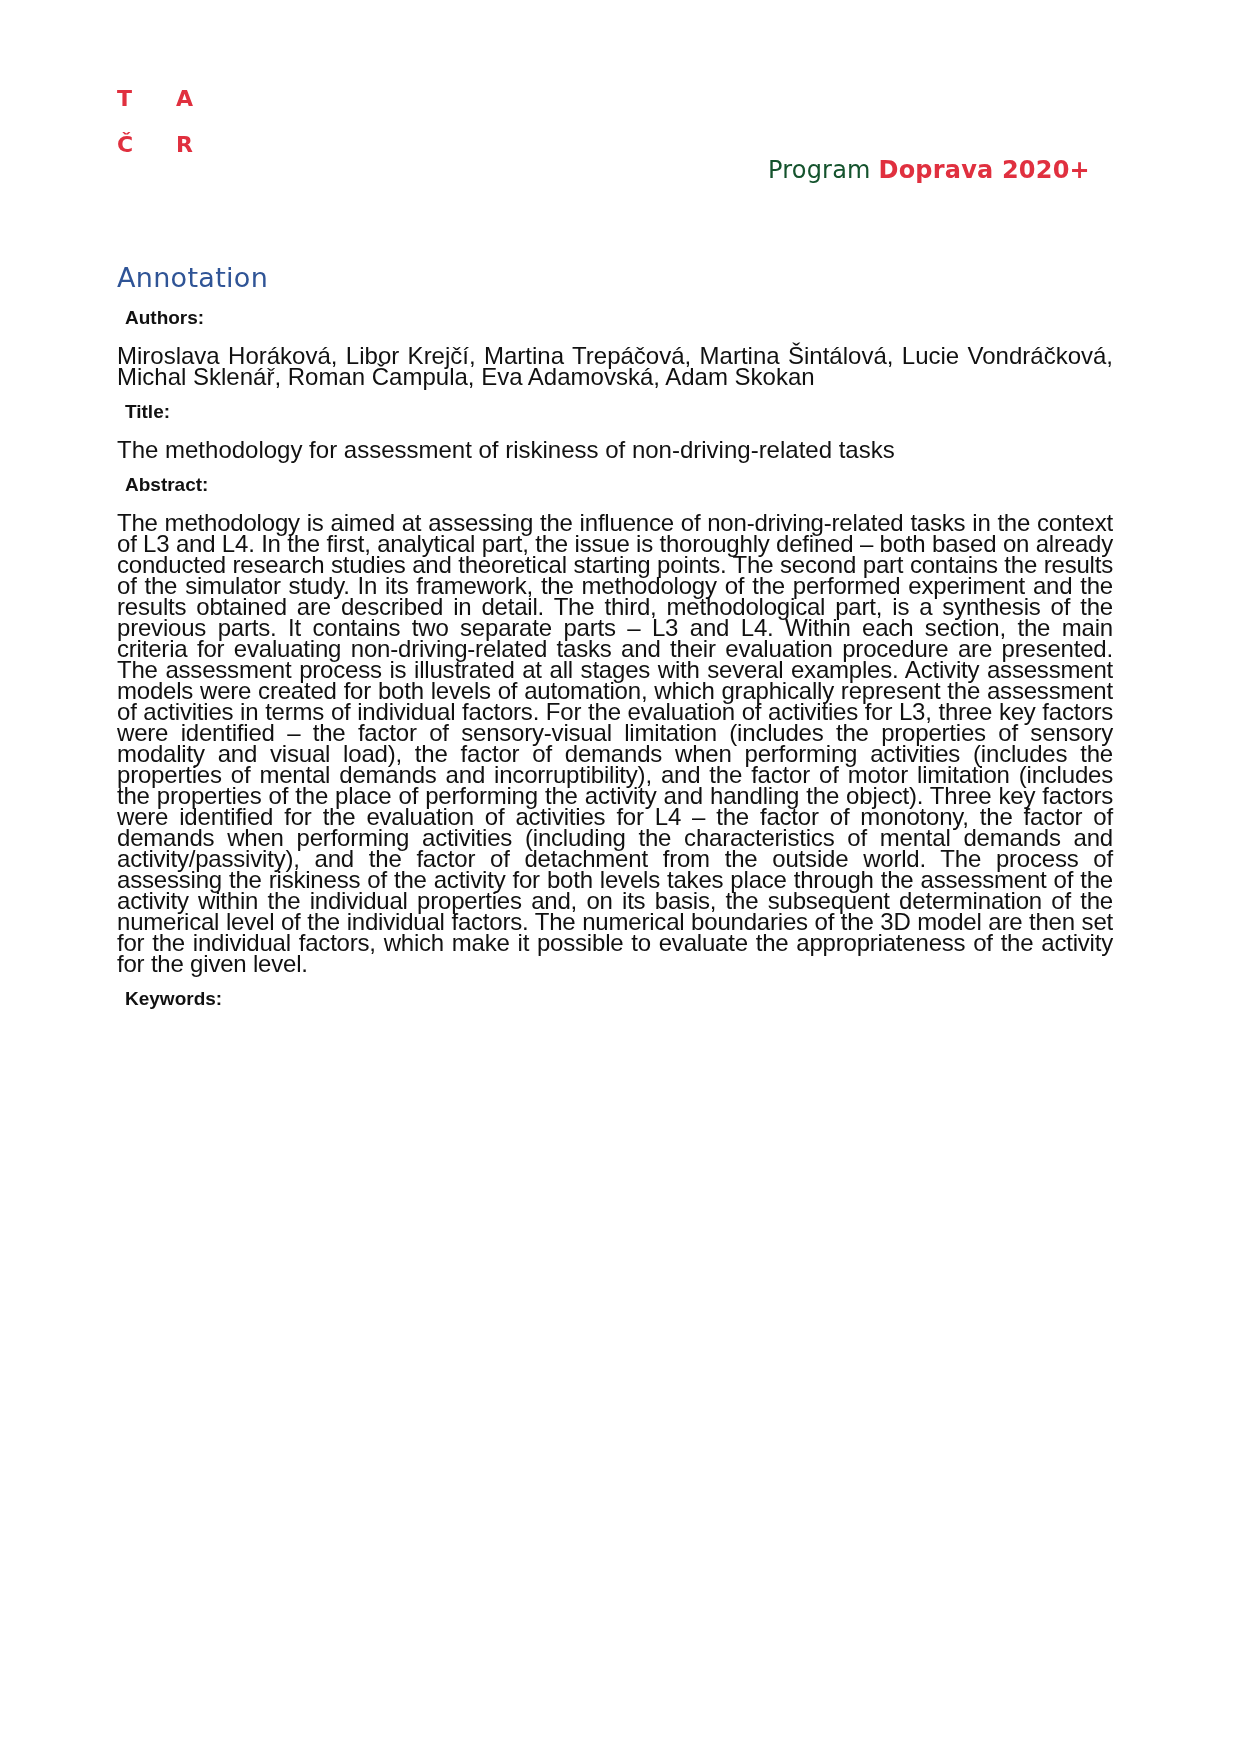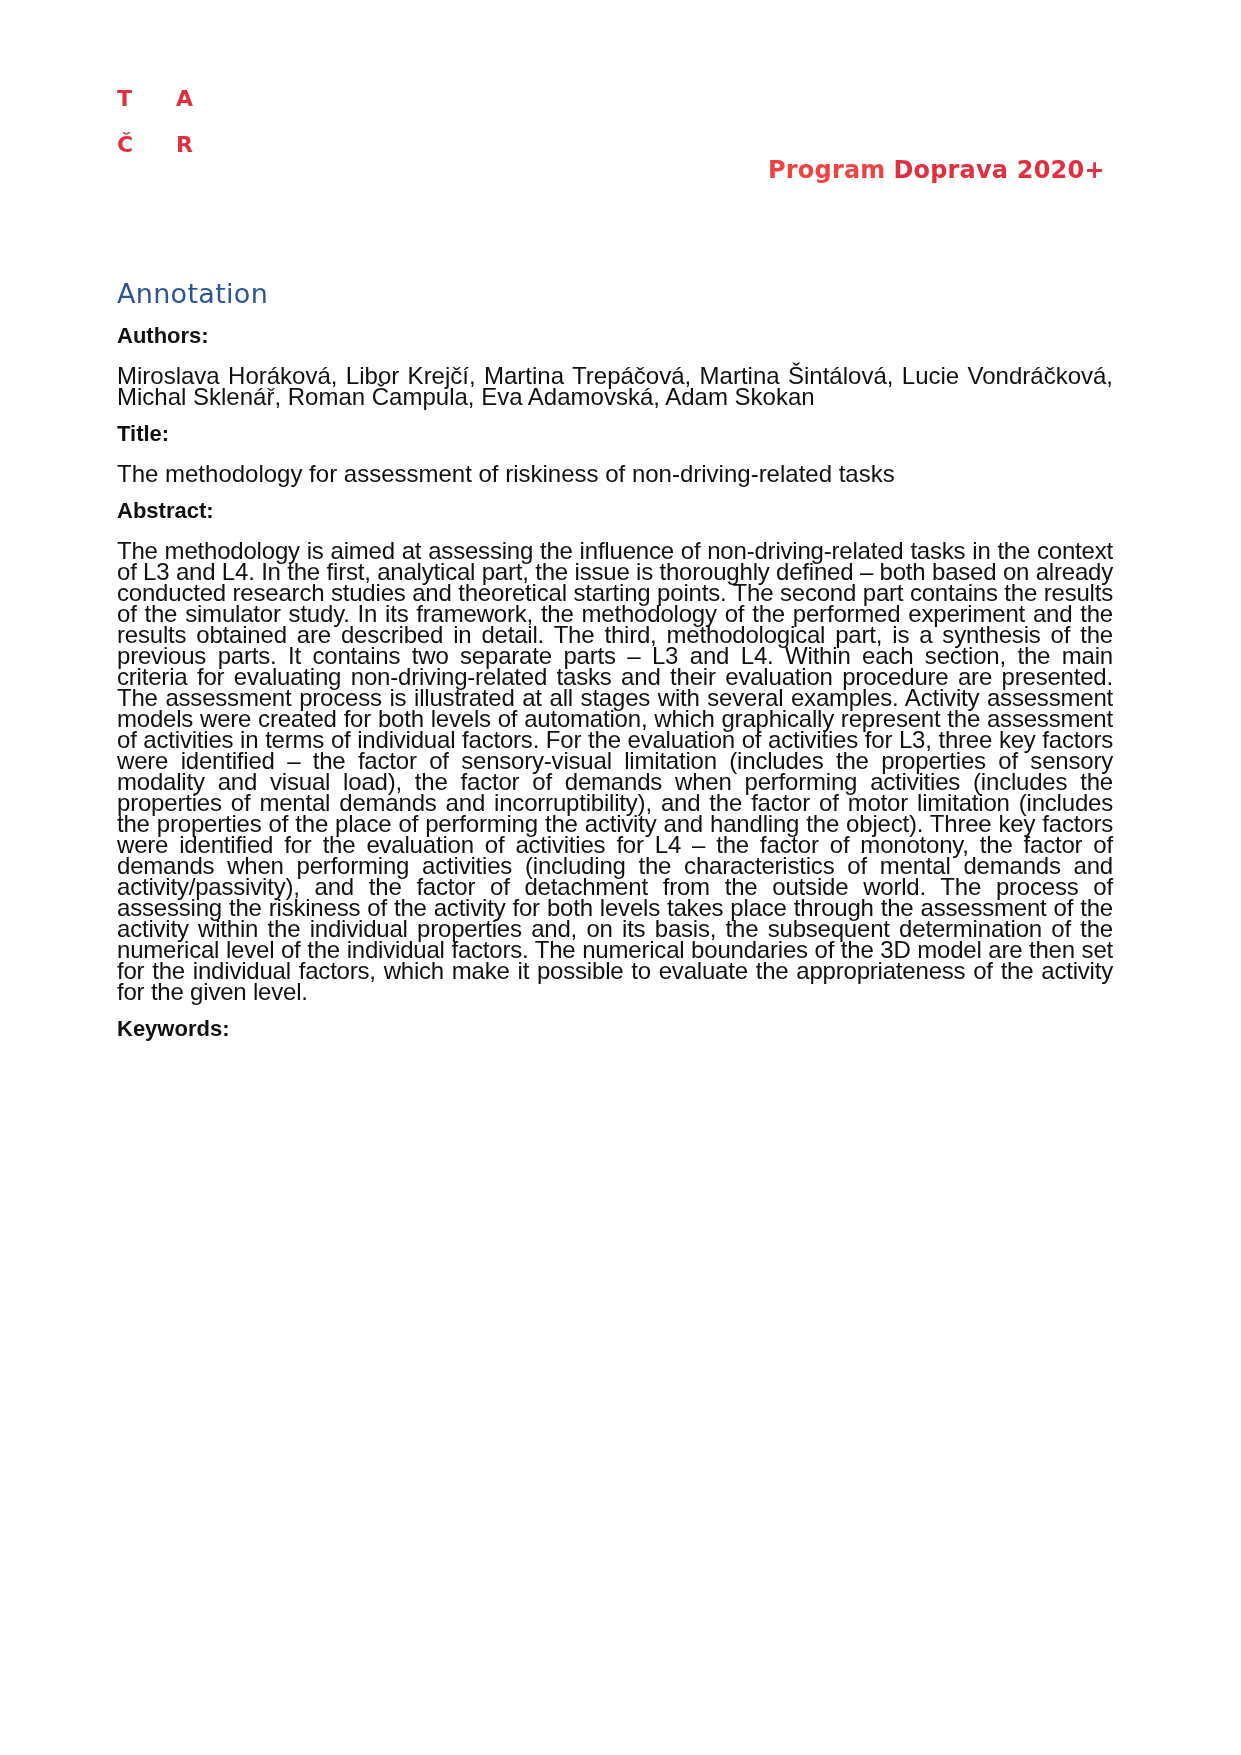--- a/index.html
+++ b/index.html
@@ -3,27 +3,27 @@
 <meta charset="utf-8">
 <style>
   html, body { margin: 0; padding: 0; background: #ffffff; }
   body { width: 1241px; height: 1755px; position: relative; overflow: hidden;
          font-family: "Liberation Sans", sans-serif; color: #111; }
   .logo { position: absolute; left: 117px; top: 86px; width: 90px; }
   .logo span { position: absolute; color: #e0303f; font-weight: bold; font-size: 22px;
                font-family: "DejaVu Sans", sans-serif; }
   .program { position: absolute; left: 768px; top: 156px; font-size: 24px; color: #e0303f;
              font-family: "DejaVu Sans", sans-serif; letter-spacing: 0.2px; }
-  .program .light { font-weight: bold; color: #ef4444; }
+  .program .light { font-weight: normal; color: #14532d; }
   .program .bold { font-weight: bold; margin-top: 11px; }
   .content { position: absolute; left: 117px; top: 262px; width: 996px;
              font-family: "Liberation Sans Narrow", "Liberation Sans", sans-serif; }
-  h1 { font-weight: normal; color: #2f5496; font-size: 27px; margin: 16px 0 14px 0;
+  h1 { font-weight: normal; color: #2f5496; font-size: 27px; margin: 0 0 14px 0;
        font-family: "DejaVu Sans", sans-serif; letter-spacing: 0.3px; }
-  .label { font-weight: bold; font-size: 22px; margin: 0 0 16px 0; }
+  .label { font-weight: bold; font-size: 19px; margin: 0 0 16px 8px; }
   .para { font-size: 24px; line-height: 21px; text-align: justify; margin: 0 0 14px 0; }
   .tight { letter-spacing: -0.2px; }
 </style>
 </head>
 <body>
 
 <div class="logo">
   <span style="left:0;top:0">T</span>
   <span style="left:59px;top:0">A</span>
   <span style="left:0;top:46px">Č</span>

